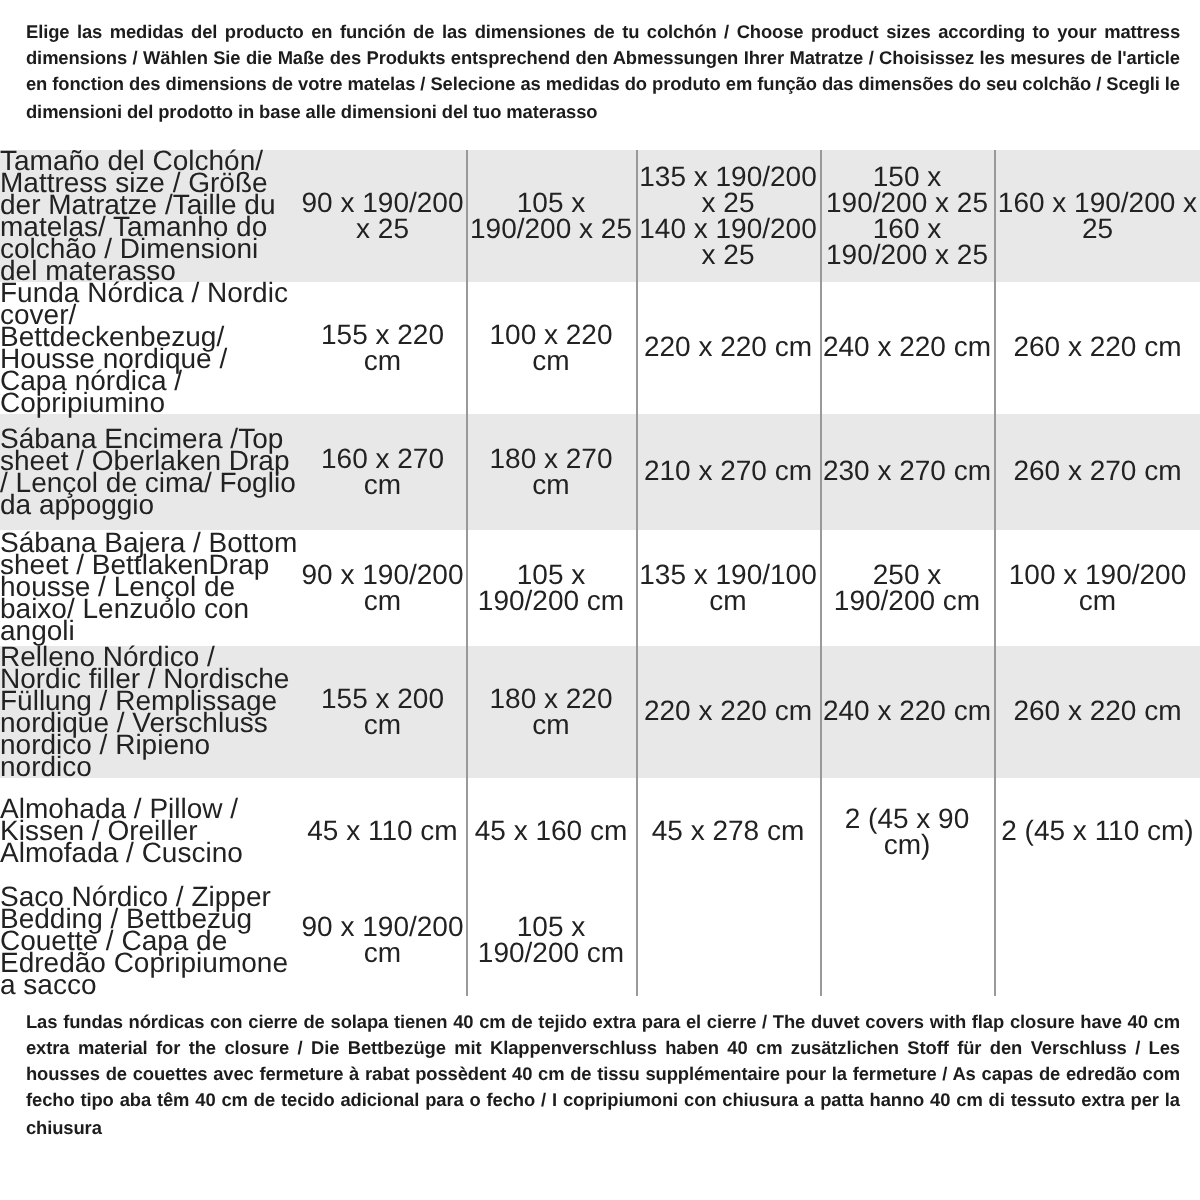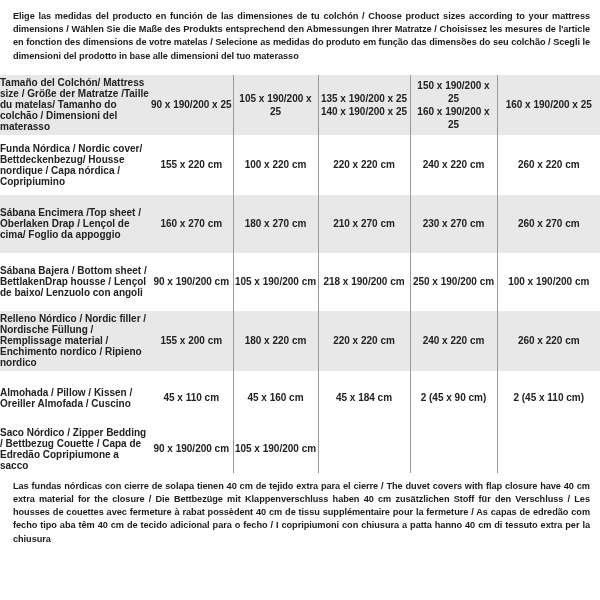--- a/index.html
+++ b/index.html
@@ -21,22 +21,22 @@
     letter-spacing:-0.05px;
   }
 
   table.size-table {
     border-collapse:collapse;
     table-layout:fixed;
     width:600px;
     margin-top:12px;
   }
   table.size-table td {
-    font-size:10px;
-    font-weight:bold;
+    font-size:14px;
+    font-weight:normal;
     color:#222222;
     vertical-align:middle;
     box-sizing:border-box;
     padding:0;
   }
   tr.shade td { background:#e8e8e8; }
   td.label {
     padding:4px 8px 4px 18px;
     line-height:11px;
     text-align:left;
@@ -90,37 +90,37 @@
         <td class="val">160 x 270 cm</td>
         <td class="val sep">180 x 270 cm</td>
         <td class="val sep">210 x 270 cm</td>
         <td class="val sep">230 x 270 cm</td>
         <td class="val sep">260 x 270 cm</td>
       </tr>
       <tr style="height:58px">
         <td class="label">Sábana Bajera / Bottom sheet / BettlakenDrap housse / Lençol de baixo/ Lenzuolo con angoli</td>
         <td class="val">90 x 190/200 cm</td>
         <td class="val sep">105 x 190/200 cm</td>
-        <td class="val sep">218 x 190/200 cm</td>
+        <td class="val sep">135 x 190/100 cm</td>
         <td class="val sep">250 x 190/200 cm</td>
         <td class="val sep">100 x 190/200 cm</td>
       </tr>
       <tr class="shade" style="height:60px">
-        <td class="label">Relleno Nórdico / Nordic filler / Nordische Füllung / Remplissage material / Enchimento nordico / Ripieno nordico</td>
+        <td class="label">Relleno Nórdico / Nordic filler / Nordische Füllung / Remplissage nordique / Verschluss nordico / Ripieno nordico</td>
         <td class="val">155 x 200 cm</td>
         <td class="val sep">180 x 220 cm</td>
         <td class="val sep">220 x 220 cm</td>
         <td class="val sep">240 x 220 cm</td>
         <td class="val sep">260 x 220 cm</td>
       </tr>
       <tr style="height:54px">
         <td class="label">Almohada  / Pillow / Kissen / Oreiller Almofada / Cuscino</td>
         <td class="val">45 x 110 cm</td>
         <td class="val sep">45 x 160 cm</td>
-        <td class="val sep">45 x 184 cm</td>
+        <td class="val sep">45 x 278 cm</td>
         <td class="val sep">2 (45 x 90 cm)</td>
         <td class="val sep">2 (45 x 110 cm)</td>
       </tr>
       <tr style="height:48px">
         <td class="label">Saco Nórdico / Zipper Bedding / Bettbezug Couette  / Capa de Edredão Copripiumone a sacco</td>
         <td class="val">90 x 190/200 cm</td>
         <td class="val sep">105 x 190/200 cm</td>
         <td class="val sep"></td>
         <td class="val sep"></td>
         <td class="val sep"></td>

